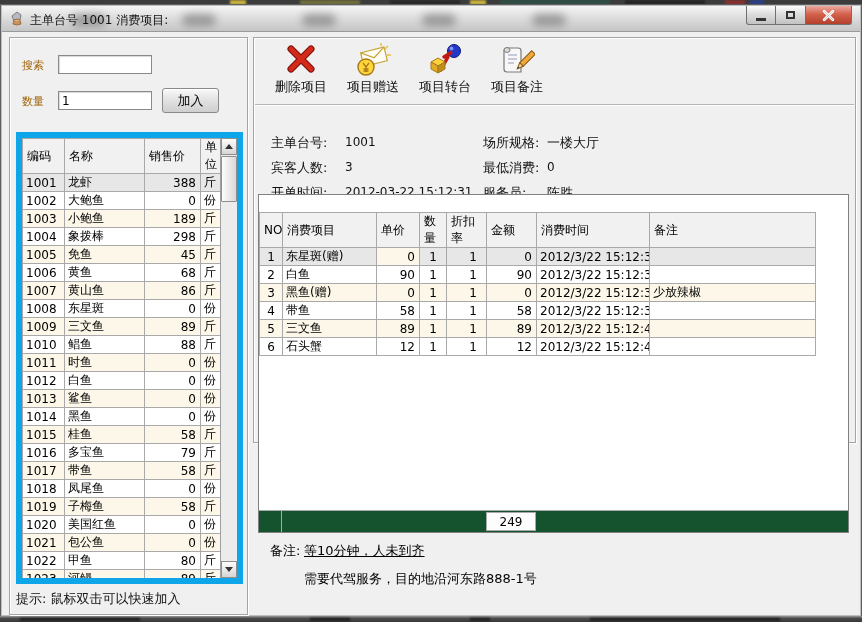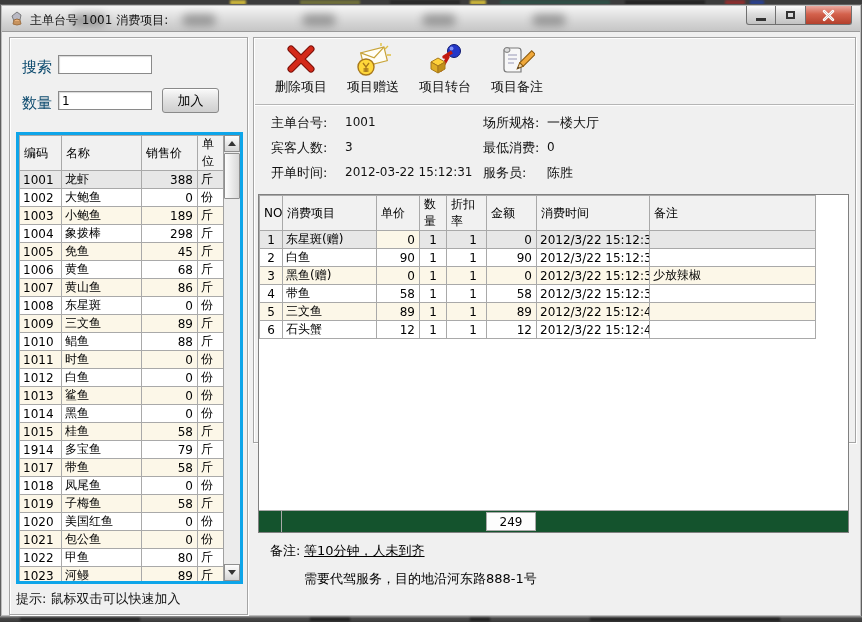--- a/index.html
+++ b/index.html
@@ -37,40 +37,40 @@
     background:linear-gradient(#eba9a0,#d4624d 45%,#b4402c); }
   .glyph-min { width:10px; height:3px; background:#333; margin-top:8px; }
   .glyph-max { width:9px; height:8px; border:2px solid #333; background:transparent; }
 
   
   .gpanel { position:absolute; background:#f0f0f0; border:1px solid #a5a5a5;
     box-shadow:inset 1px 1px 0 #fff, 1px 1px 0 #fff; }
   .panel-left  { left:8px;  top:32px; width:239px; height:578px; }
   .panel-right { left:252px; top:32px; width:603px; height:406px; }
 
-  label.fieldlbl { position:absolute; font-size:15px; color:#0c4a6e; }
+  label.fieldlbl { position:absolute; font-size:11px; color:#a16207; }
   .txt-input { position:absolute; height:19px; background:#fff; border:1px solid #8a8a8a;
     box-shadow:inset 1px 1px 1px #d9d9d9; font-size:12px; padding:0 3px;
     font-family:inherit; }
   .btn { position:absolute; border:1px solid #8a8a8a; border-radius:3px;
     background:linear-gradient(#fafafa,#e3e3e3 45%,#cfcfcf); font-size:13px;
     font-family:inherit; cursor:pointer; box-shadow:inset 0 1px 0 #fff; }
 
   
   table.grid { border-collapse:collapse; table-layout:fixed; background:#fff; width:100%; }
   table.grid th { font-weight:normal; text-align:left; background:#f1f1f1;
     border:1px solid #a9a9a9; padding:0 4px; height:18px; font-size:12px; }
   table.grid td { border:1px solid #a9a9a9; padding:0 3px; font-size:12px;
     white-space:nowrap; overflow:hidden; }
   table.grid tbody tr:nth-child(odd)  td { background:#fcf7e8; }
   table.grid tbody tr:nth-child(even) td { background:#fff; }
   table.grid tbody tr.selected td { background:#e7e7e7; }
 
   .items-viewport { position:absolute; left:6px; top:94px; width:227px; height:452px;
-    border:3px solid #0ea5e9; background:#fff; display:flex; }
+    border:6px solid #0ea5e9; background:#fff; display:flex; }
   .items-clip { flex:1; overflow:hidden; }
   .items-table td { height:15px; }
   .items-table td:nth-child(3) { text-align:right; padding-right:4px; }
 
   .vscroll { width:17px; background:#ececec; border-left:1px solid #a0a0a0;
     position:relative; }
   .sbtn { position:absolute; left:0; width:16px; height:17px;
     background:linear-gradient(#fdfdfd,#d5d5d5); border:1px solid #8f8f8f;
     display:flex; align-items:center; justify-content:center; cursor:pointer; }
   .sbtn.up { top:0; } .sbtn.down { bottom:0; }
@@ -88,21 +88,21 @@
   .toolbar { position:absolute; left:1px; top:1px; right:1px; height:66px;
     border-bottom:1px solid #b5b5b5; box-shadow:0 1px 0 #fff; display:flex;
     align-items:flex-start; padding:4px 0 0 10px; }
   .tool-btn { width:72px; height:58px; display:flex; flex-direction:column;
     align-items:center; justify-content:flex-start; background:transparent;
     border:none; cursor:pointer; font-family:inherit; }
   .tool-btn .ticon { width:36px; height:34px; }
   .tool-btn .tlabel { font-size:13px; color:#111; margin-top:1px; }
 
   .info-area { position:absolute; left:1px; top:68px; right:1px; height:86px; }
-  .info-row { position:absolute; left:0; right:0; height:20px; }
+  .info-row { position:absolute; left:0; right:0; height:20px;margin-top:20px; }
   .ilabel { position:absolute; font-size:13px; color:#111; }
   .ivalue { position:absolute; font-size:12px; color:#111; }
 
   .order-viewport { position:absolute; left:4px; top:156px; width:591px; height:339px;
     border:1px solid #808080; background:#fff; overflow:hidden; }
   .order-table td { height:18px; }
   .order-table td:nth-child(1) { text-align:center; }
   .order-table td:nth-child(3), .order-table td:nth-child(6) { text-align:right; padding-right:4px; }
   .order-table td:nth-child(4), .order-table td:nth-child(5) { text-align:right; padding-right:9px; }
   .order-table tbody tr.selected td:nth-child(3) { background:#fcf7e8; }
@@ -275,21 +275,21 @@
                 <td>0</td>
                 <td>份</td>
               </tr>
               <tr>
                 <td>1015</td>
                 <td>桂鱼</td>
                 <td>58</td>
                 <td>斤</td>
               </tr>
               <tr>
-                <td>1914</td>
+                <td>1016</td>
                 <td>多宝鱼</td>
                 <td>79</td>
                 <td>斤</td>
               </tr>
               <tr>
                 <td>1017</td>
                 <td>带鱼</td>
                 <td>58</td>
                 <td>斤</td>
               </tr>
@@ -415,21 +415,21 @@
       </div>
       <div class="info-row" style="top:58px;">
         <span class="ilabel" style="left:16px;">开单时间:</span>
         <span class="ivalue" style="left:90px;top:1px;">2012-03-22  15:12:31</span>
         <span class="ilabel" style="left:228px;">服务员:</span>
         <span class="ivalue" style="left:292px;font-size:13px;">陈胜</span>
       </div>
     </div>
 
     <div class="order-viewport">
-      <table class="grid order-table" style="width:556px;">
+      <table class="grid order-table" style="width:556px;margin-top:17px;">
         <colgroup>
           <col style="width:23px">
             <col style="width:94px">
             <col style="width:43px">
             <col style="width:27px">
           <col style="width:40px">
             <col style="width:50px">
             <col style="width:113px">
             <col style="width:166px">
         </colgroup>

